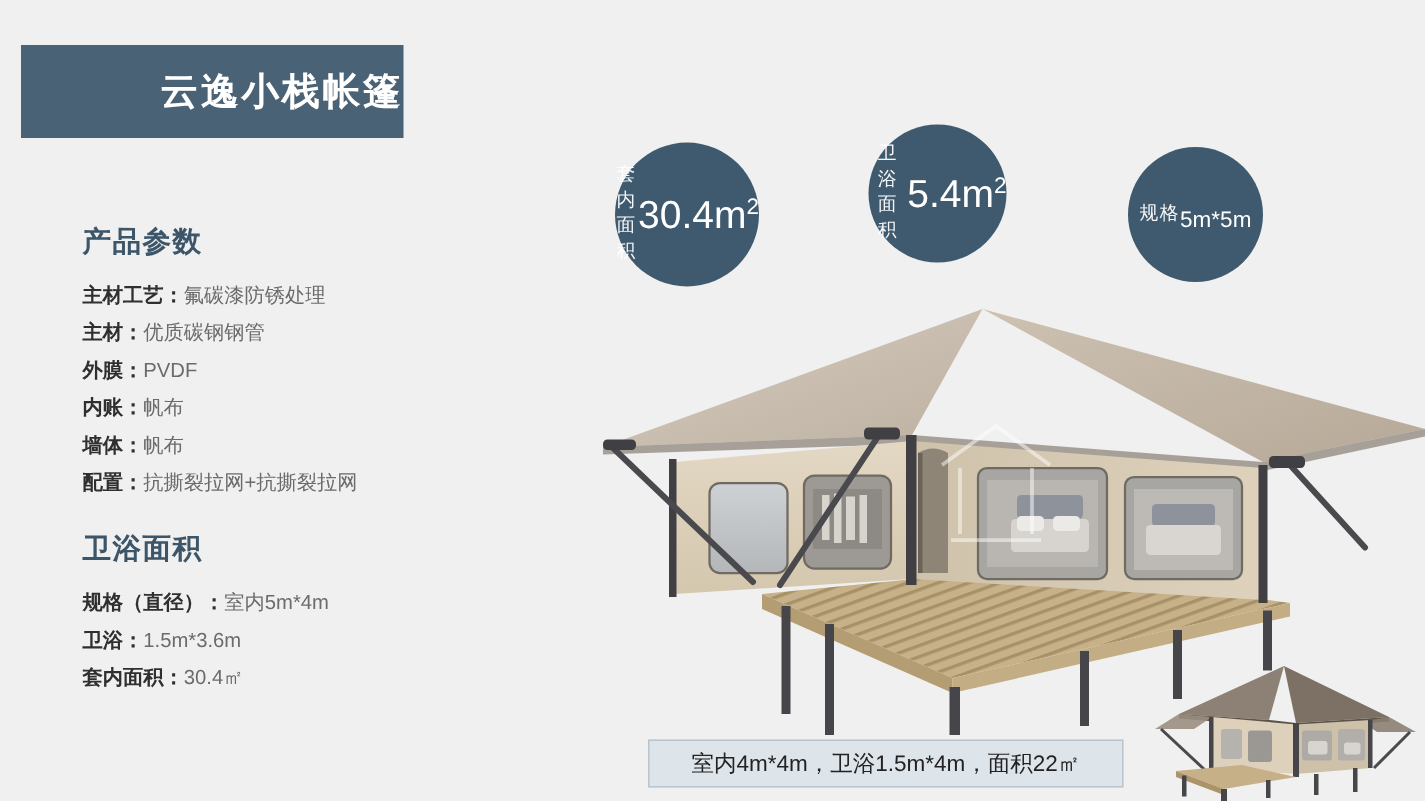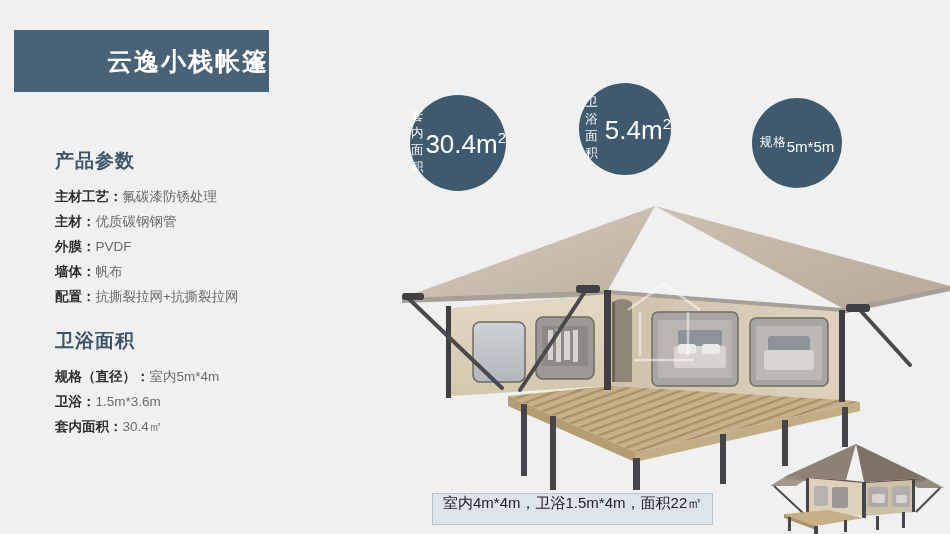--- a/index.html
+++ b/index.html
@@ -52,21 +52,21 @@
   
   .photo{position:absolute;left:390px;top:190px;width:560px;height:300px;}
   .photo svg{display:block;}
 
   .thumb{position:absolute;left:768px;top:440px;width:178px;height:94px;}
 
   
   .caption{
     position:absolute;left:432px;top:493px;height:30px;
     background:#dde4ea;border:1px solid #b9c4cc;
-    display:flex;align-items:flex-start;padding:0 10px;
+    display:flex;align-items:center;padding:0 28px;
     font-size:15px;color:#222;white-space:nowrap;
   }
 </style>
 </head>
 <body>
 
 <div id="page">
 
   <div class="title-banner">
     <span class="txt">云逸小栈帐篷</span>
@@ -77,20 +77,23 @@
     <div class="sec-head">产品参数</div>
 
     <div class="spec-row">
       <span class="k">主材工艺：</span><span class="v">氟碳漆防锈处理</span>
     </div>
     <div class="spec-row">
       <span class="k">主材：</span><span class="v">优质碳钢钢管</span>
     </div>
     <div class="spec-row">
       <span class="k">外膜：</span><span class="v">PVDF</span>
+    </div>
+    <div class="spec-row">
+      <span class="k">内账：</span><span class="v">帆布</span>
     </div>
     <div class="spec-row">
       <span class="k">墙体：</span><span class="v">帆布</span>
     </div>
     <div class="spec-row">
       <span class="k">配置：</span><span class="v">抗撕裂拉网+抗撕裂拉网</span>
     </div>
 
     <div class="gap"></div>
 

